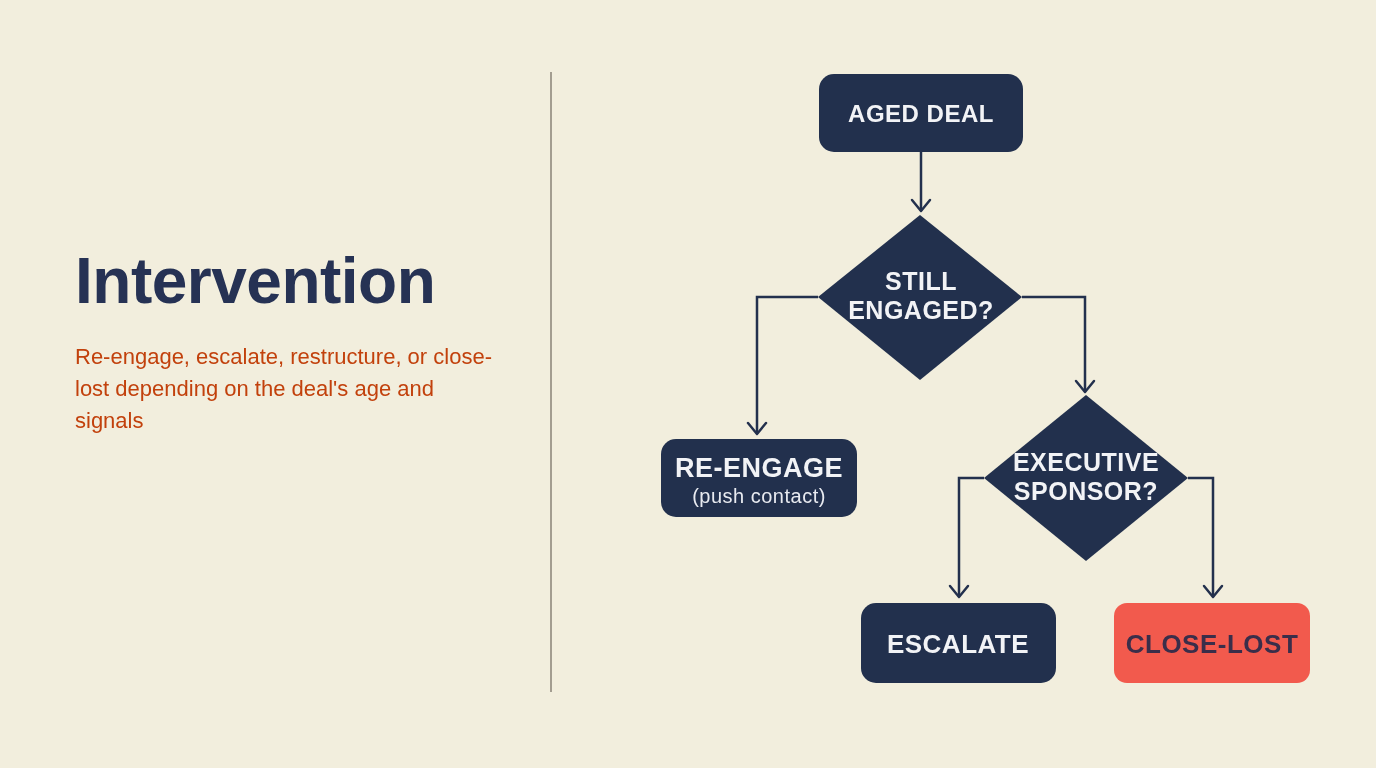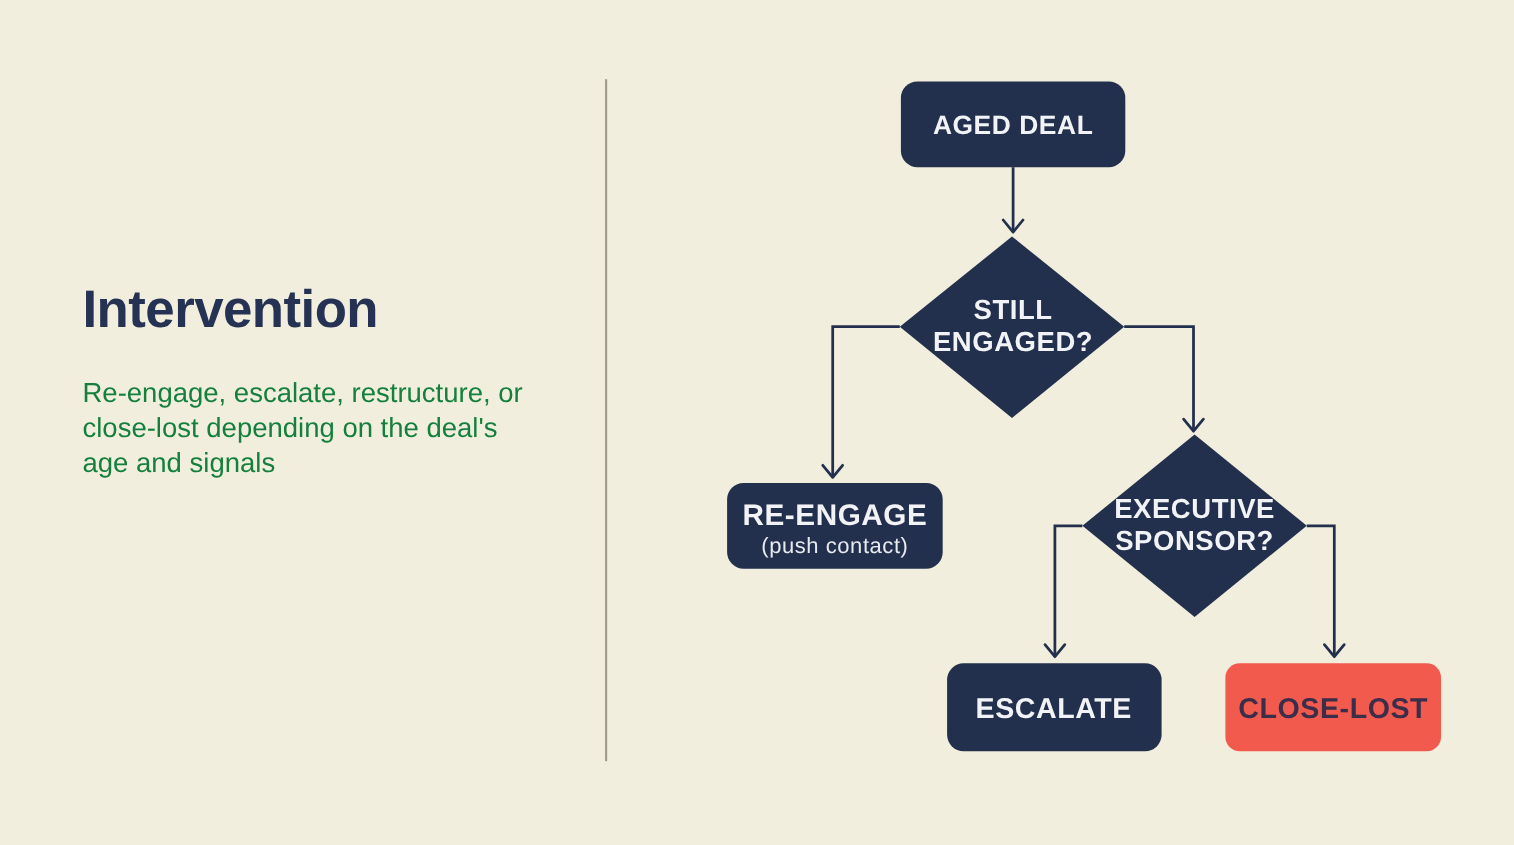--- a/index.html
+++ b/index.html
@@ -9,26 +9,26 @@
     font-family: "Liberation Sans", sans-serif;
   }
   .canvas {
     position: relative; width: 1376px; height: 768px;
     background: #f2eedd;
   }
   .left-panel {
     position: absolute; left: 75px; top: 248px; width: 440px;
   }
   .title-line {
-    font-size: 48px; font-weight: 700; line-height: 67px;
+    font-size: 64px; font-weight: 700; line-height: 67px;
     letter-spacing: -0.5px; color: #263254;
   }
   .subtitle {
     margin: 26px 0 0 0; max-width: 420px;
-    font-size: 25px; line-height: 32px; color: #15803d;
+    font-size: 22px; line-height: 32px; color: #c2410c;
   }
   .divider {
     position: absolute; left: 550px; top: 72px;
     width: 2px; height: 620px; background: #a39d90;
   }
   .flowchart {
     position: absolute; left: 0; top: 0;
   }
   .connector {
     fill: none; stroke: #23304d; stroke-width: 2.5px;

